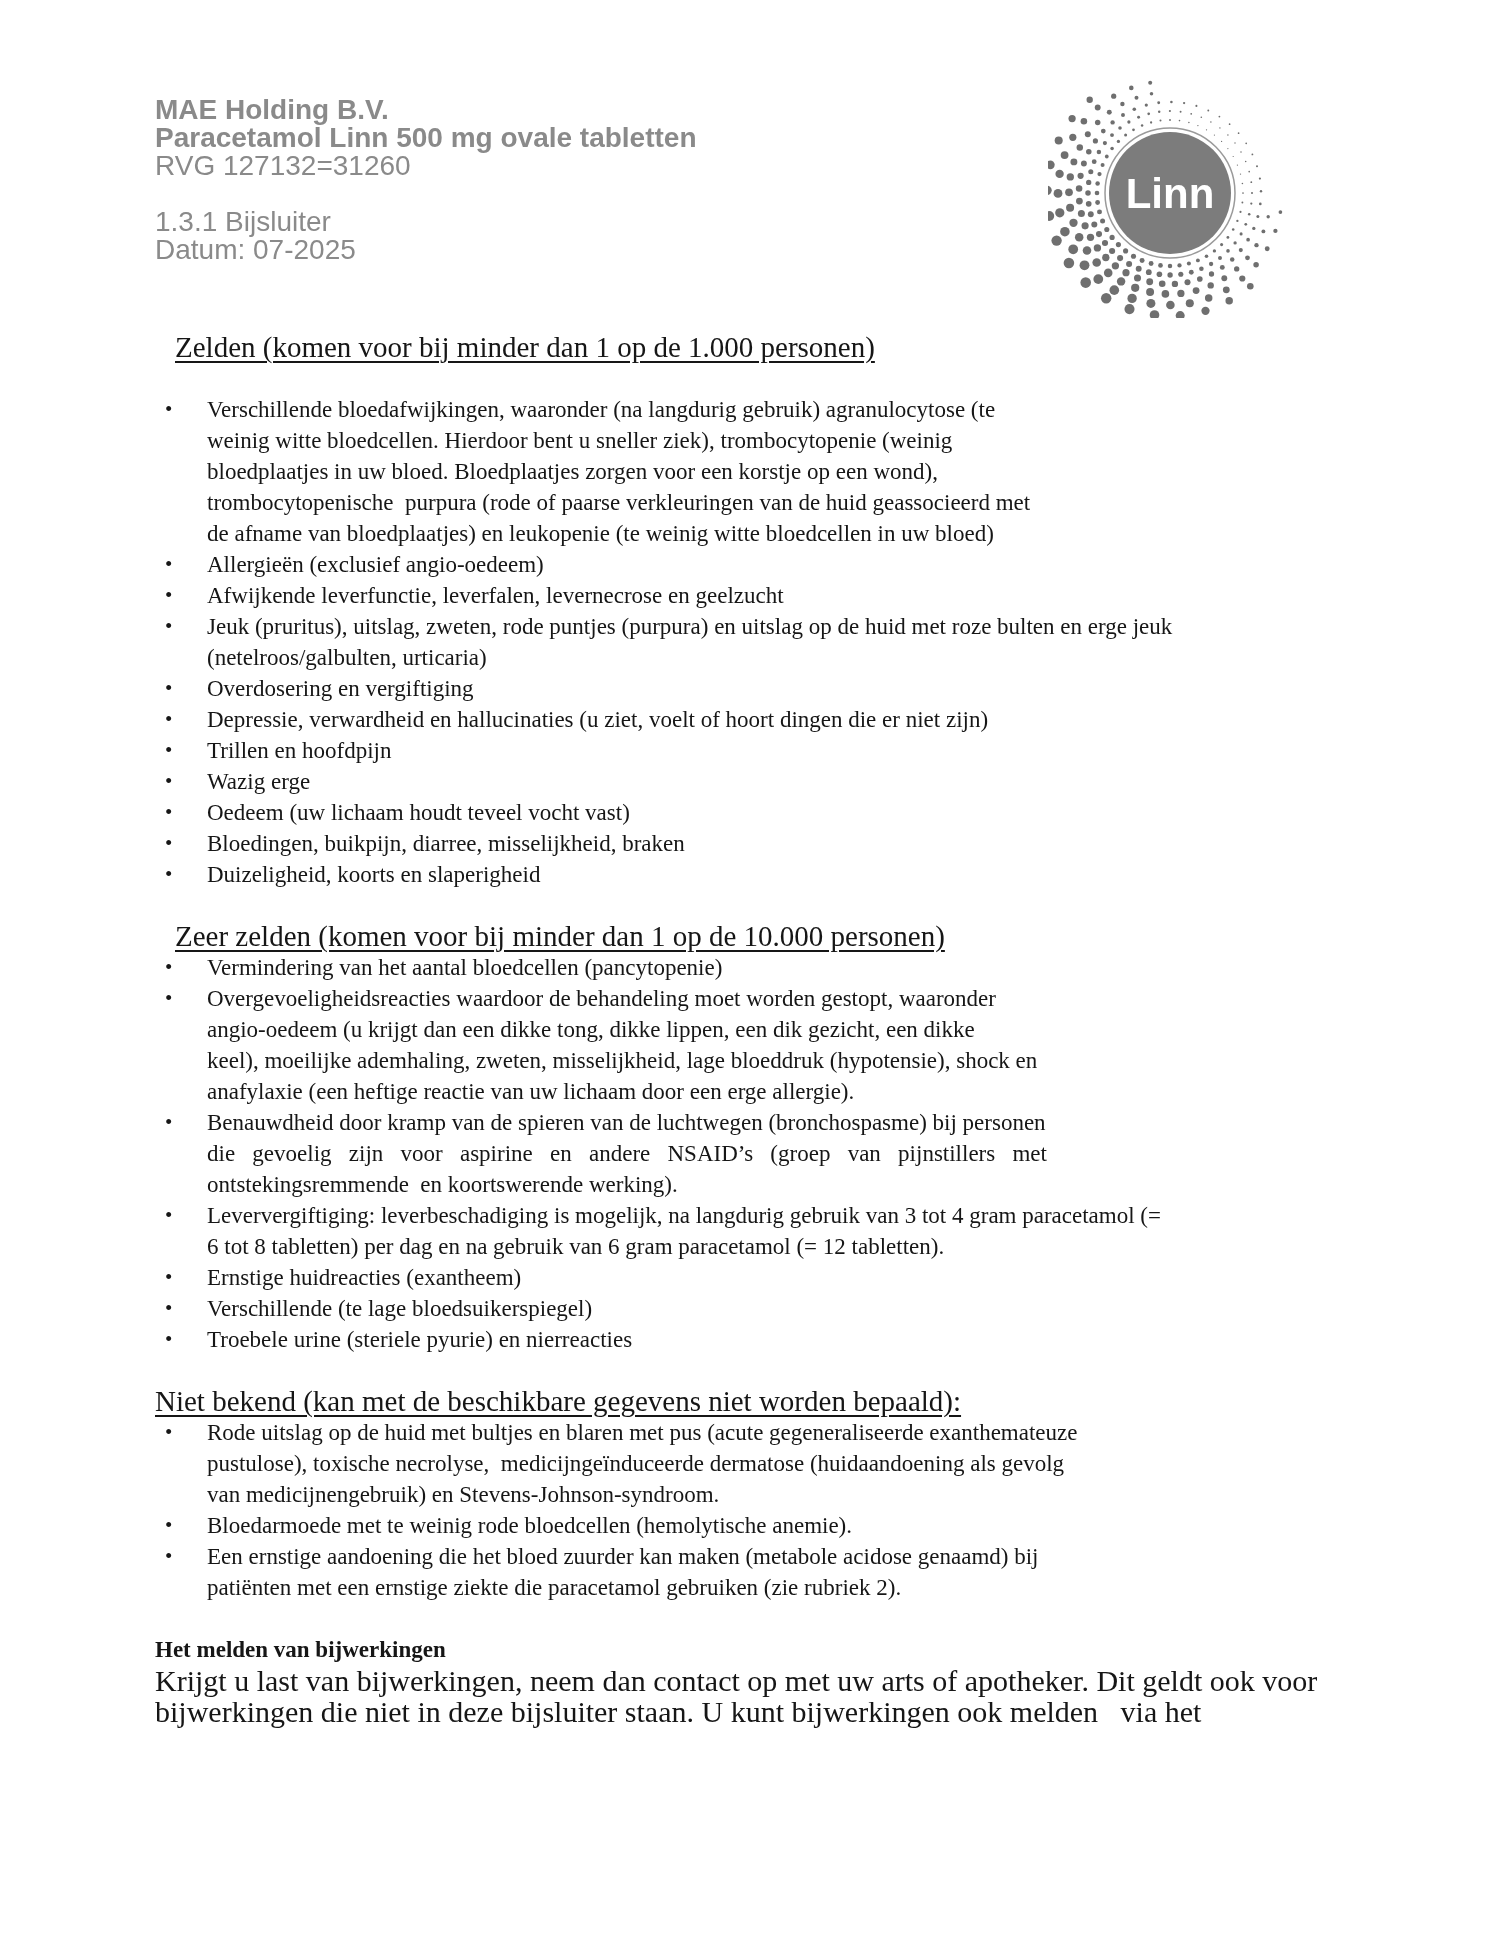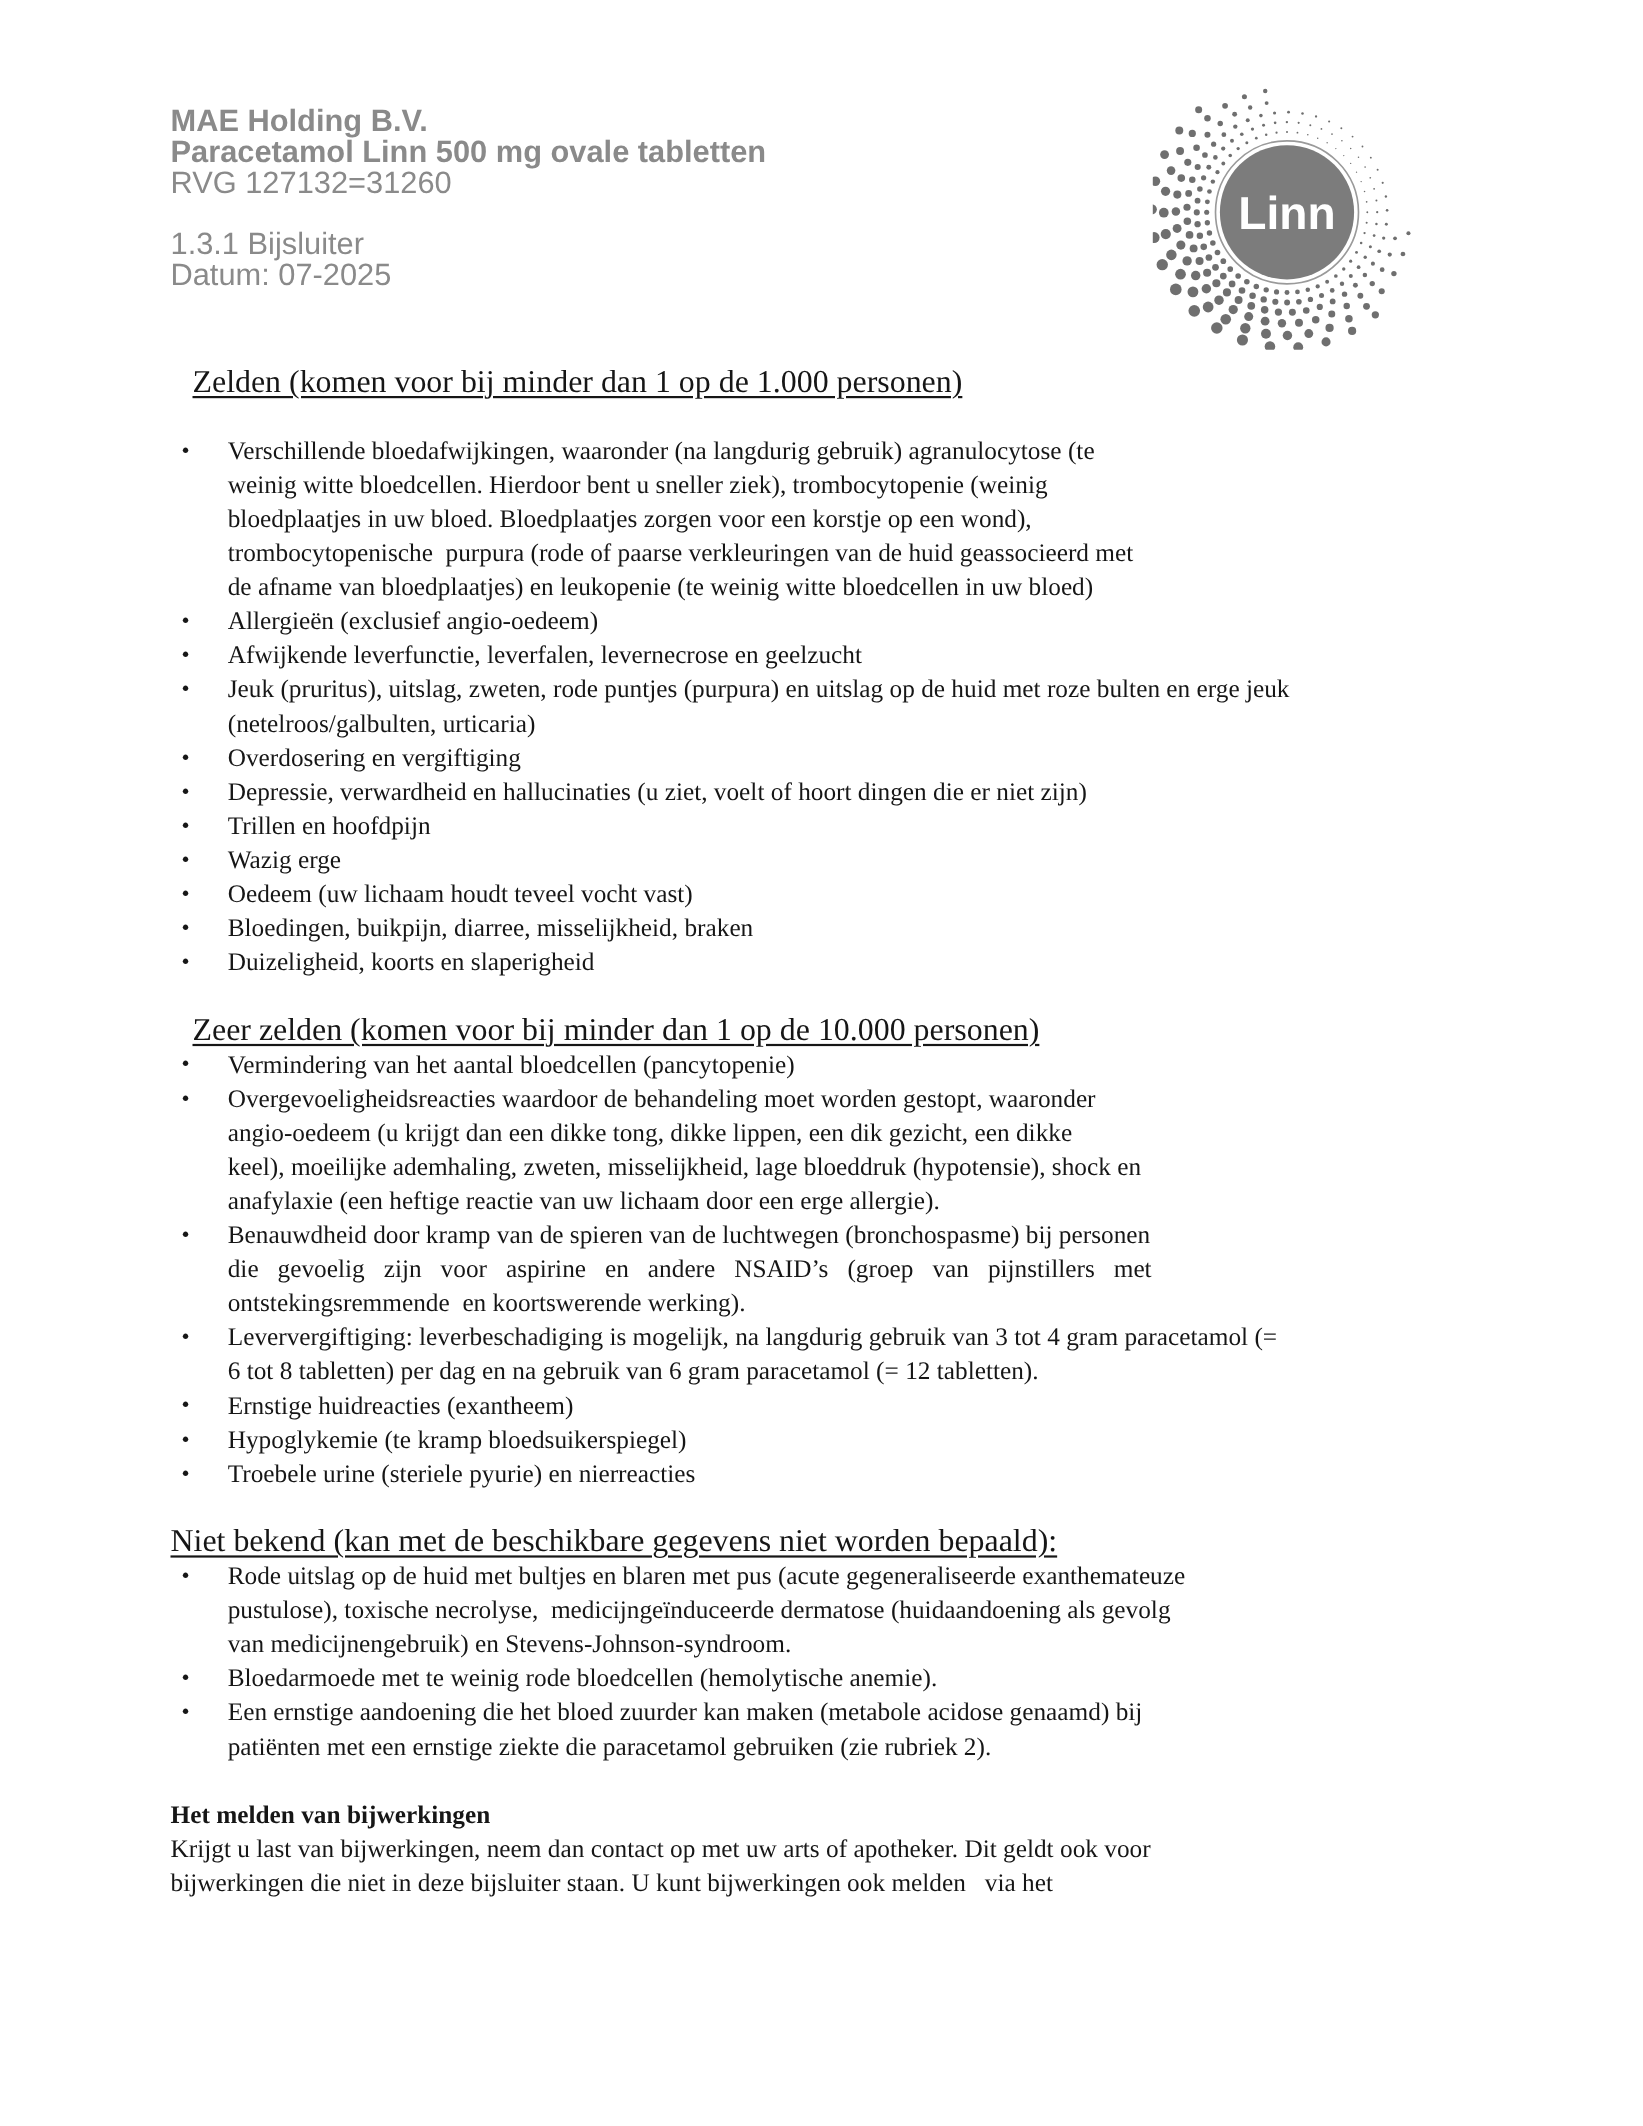--- a/index.html
+++ b/index.html
@@ -57,21 +57,21 @@
     font-size:21px; line-height:31px;
   }
   .item-text { flex:1; white-space:pre-wrap; }
 
   .report-heading {
     margin:31px 0 0 0;
     font-size:23px; line-height:31px; font-weight:bold;
   }
   .report-paragraph {
     margin:0; white-space:pre-wrap;
-    font-size:23px; line-height:31px;
+    font-size:30px; line-height:31px;
   }
 </style>
 </head>
 <body>
 
 <div class="page">
 
   <div class="head-left">
     <div class="head-line bold">MAE Holding B.V.</div>
     <div class="head-line bold">Paracetamol Linn 500 mg ovale tabletten</div>
@@ -384,21 +384,21 @@
             <span class="marker">•</span>
             <span class="item-text">Leververgiftiging: leverbeschadiging is mogelijk, na langdurig gebruik van 3 tot 4 gram paracetamol (=
 6 tot 8 tabletten) per dag en na gebruik van 6 gram paracetamol (= 12 tabletten).</span>
           </li>
           <li class="bullet-item">
             <span class="marker">•</span>
             <span class="item-text">Ernstige huidreacties (exantheem)</span>
           </li>
           <li class="bullet-item">
             <span class="marker">•</span>
-            <span class="item-text">Hypoglykemie (te kramp bloedsuikerspiegel)</span>
+            <span class="item-text">Verschillende (te lage bloedsuikerspiegel)</span>
           </li>
           <li class="bullet-item">
             <span class="marker">•</span>
             <span class="item-text">Troebele urine (steriele pyurie) en nierreacties</span>
           </li>
         </ul>
   </div>
 
   <div class="section">
     <h3 class="sec-heading">Niet bekend (kan met de beschikbare gegevens niet worden bepaald):</h3>

